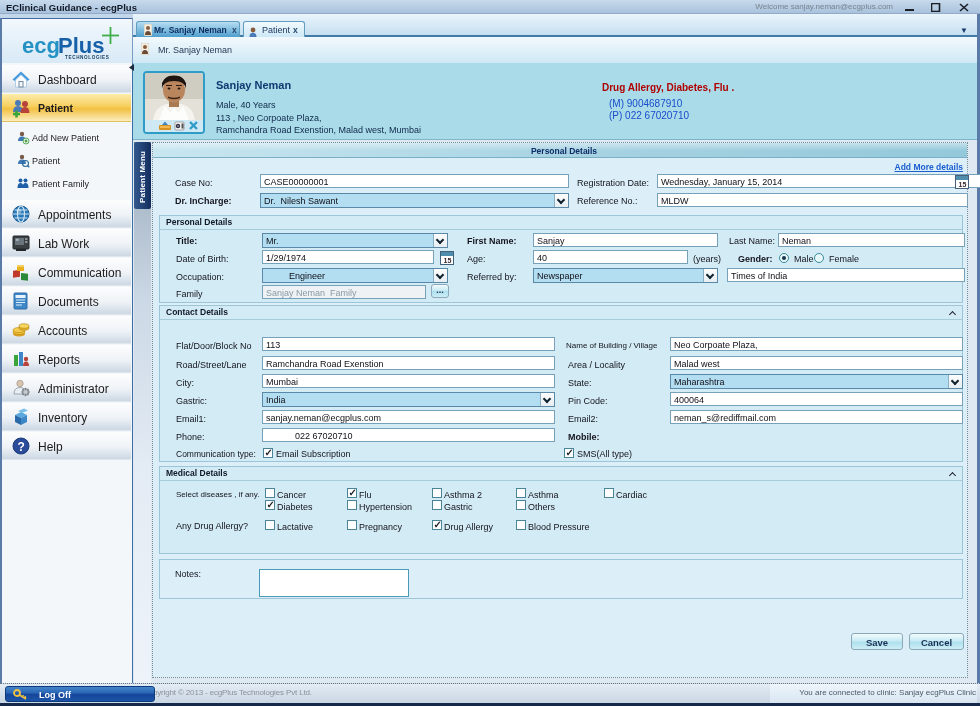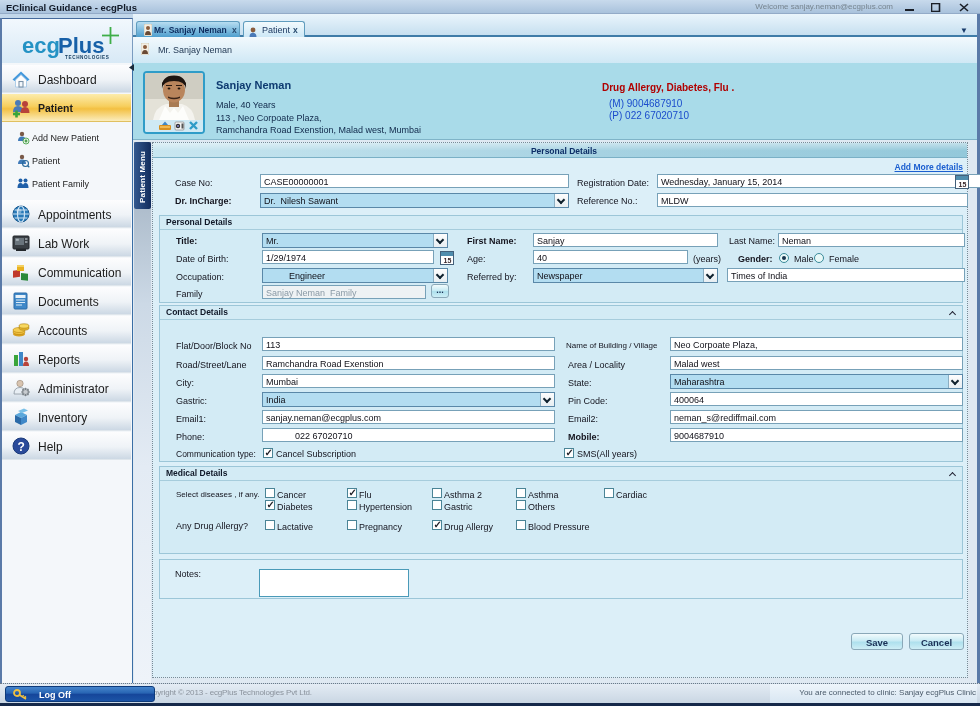--- a/index.html
+++ b/index.html
@@ -409,27 +409,26 @@
       <div class="inp" style="left:510px; top:86px; width:293px;">400064</div>
 
       <div class="lbl" style="left:16px; top:108px;">Email1:</div>
       <div class="inp" style="left:102px; top:104px; width:293px;">sanjay.neman@ecgplus.com</div>
       <div class="lbl" style="left:408px; top:108px;">Email2:</div>
       <div class="inp" style="left:510px; top:104px; width:293px;">neman_s@rediffmail.com</div>
 
       <div class="lbl" style="left:16px; top:126px;">Phone:</div>
       <div class="inp" style="left:102px; top:122px; width:293px;padding-left:32px;">022 67020710</div>
       <div class="lbl b" style="left:408px; top:126px;">Mobile:</div>
-      <div class="inp" style="left:510px; top:122px; width:293px;">9004687910</div>
 
       <div class="lbl8" style="left:16px; top:143px;">Communication type:</div>
       <div class="cb c" style="left:103px; top:142px;"></div>
-      <div class="lbl" style="left:116px; top:143px;">Cancel Subscription</div>
+      <div class="lbl" style="left:116px; top:143px;">Email Subscription</div>
       <div class="cb c" style="left:404px; top:142px;"></div>
-      <div class="lbl" style="left:417px; top:143px;">SMS(All years)</div>
+      <div class="lbl" style="left:417px; top:143px;">SMS(All type)</div>
     </div>
 
     <div class="grp" style="top:323px; height:88px;">
       <div class="leg">Medical Details</div>
       <div class="legline"></div>
       <div class="caret"></div>
       <div class="lbl8" style="left:16px; top:23px; font-size:8px;">Select diseases , if any.</div>
       <div class="cb" style="left:105px; top:21px;"></div>
         <div class="lbl" style="left:117px; top:23px;">Cancer</div>
       <div class="cb c" style="left:187px; top:21px;"></div>

